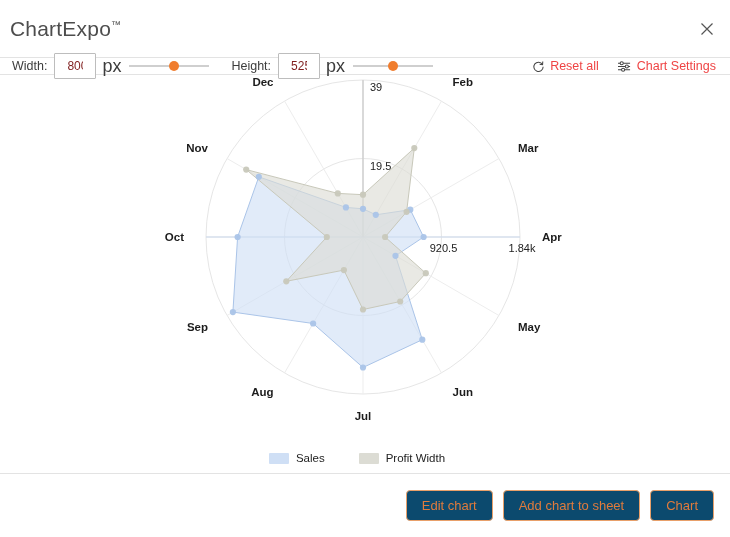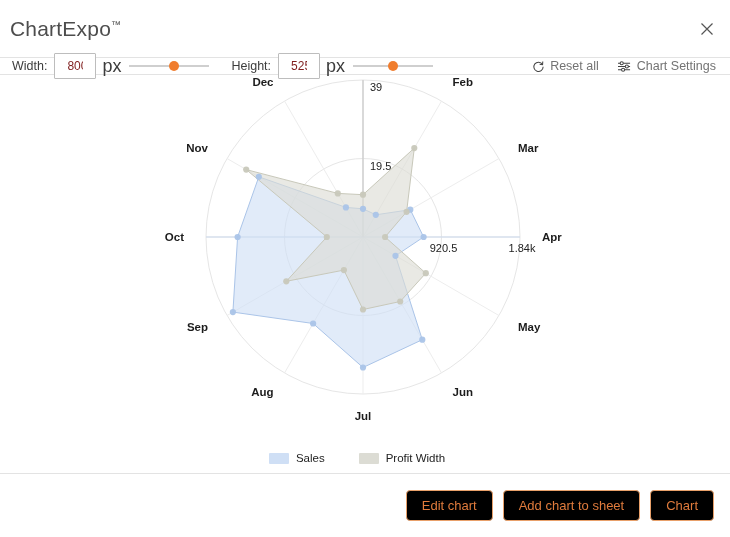--- a/index.html
+++ b/index.html
@@ -112,21 +112,21 @@
     margin-left: auto;
     display: flex;
     align-items: center;
     gap: 18px;
   }
   .tool-action {
     display: flex;
     align-items: center;
     gap: 5px;
     font-size: 12.5px;
-    color: #737373;
+    color: #ef4444;
     cursor: pointer;
   }
   .tool-action svg { display:block; }
 
   
   .chart-area {
     position: relative;
     height: 383px;
   }
   .chart-svg {
@@ -183,21 +183,21 @@
     border-top: 1px solid #e3e3e3;
     display: flex;
     align-items: center;
     justify-content: flex-end;
     padding-right: 16px;
     box-sizing: border-box;
     gap: 10px;
   }
   .btn {
     border: 1px solid #e8a06a;
-    background: #000000;
+    background: #0c4a6e;
     color: #e07b3c;
     font-family: "Liberation Sans", sans-serif;
     font-size: 13px;
     border-radius: 4px;
     height: 31px;
     padding: 0 15px;
     cursor: pointer;
     white-space: nowrap;
   }
 </style>

